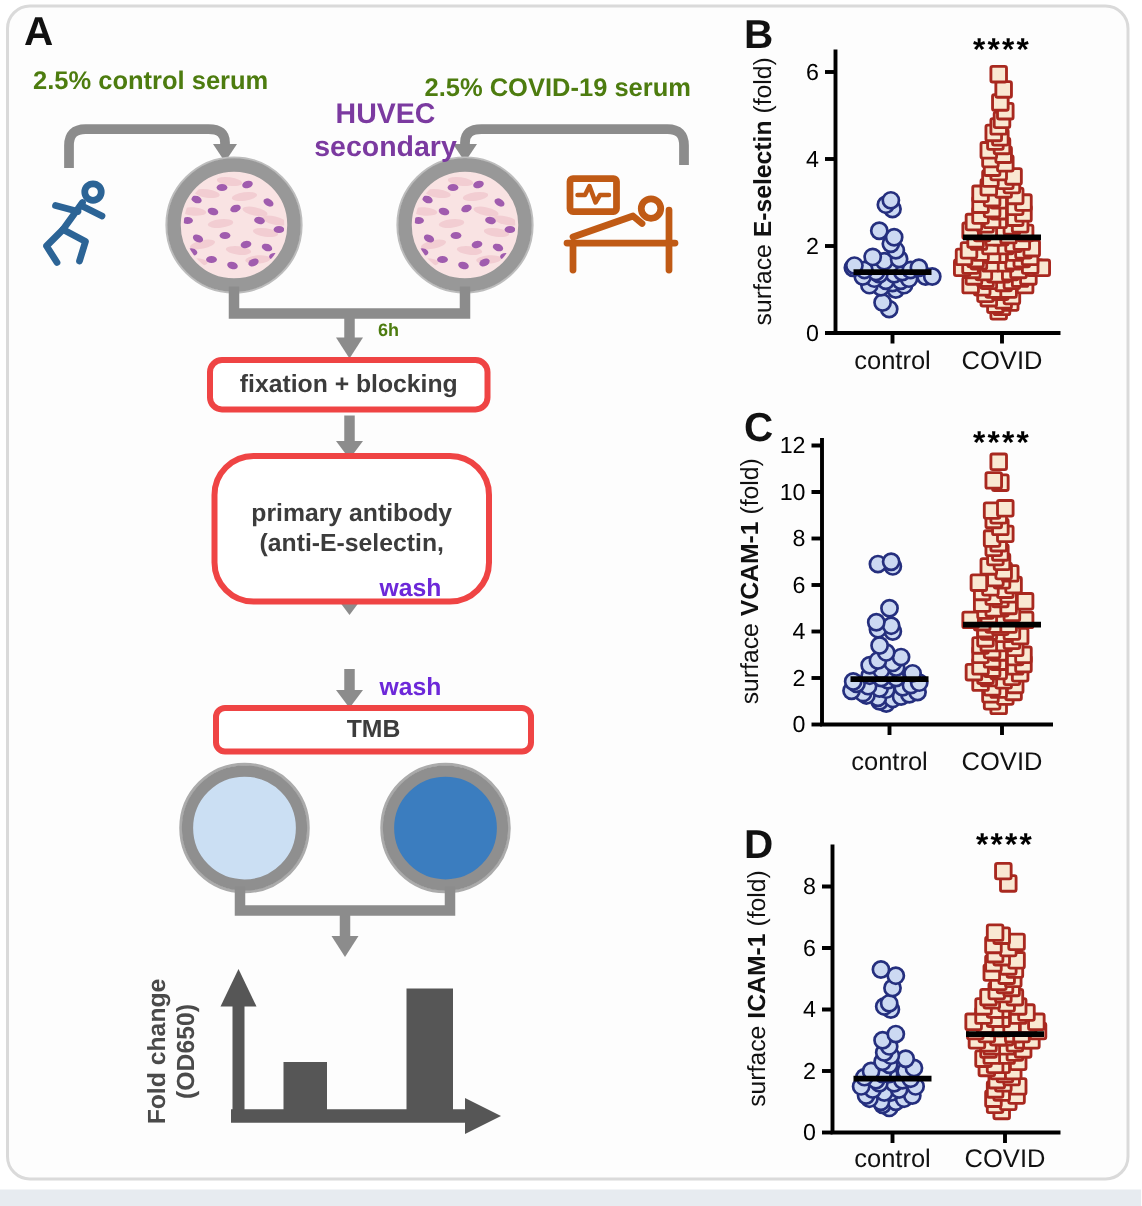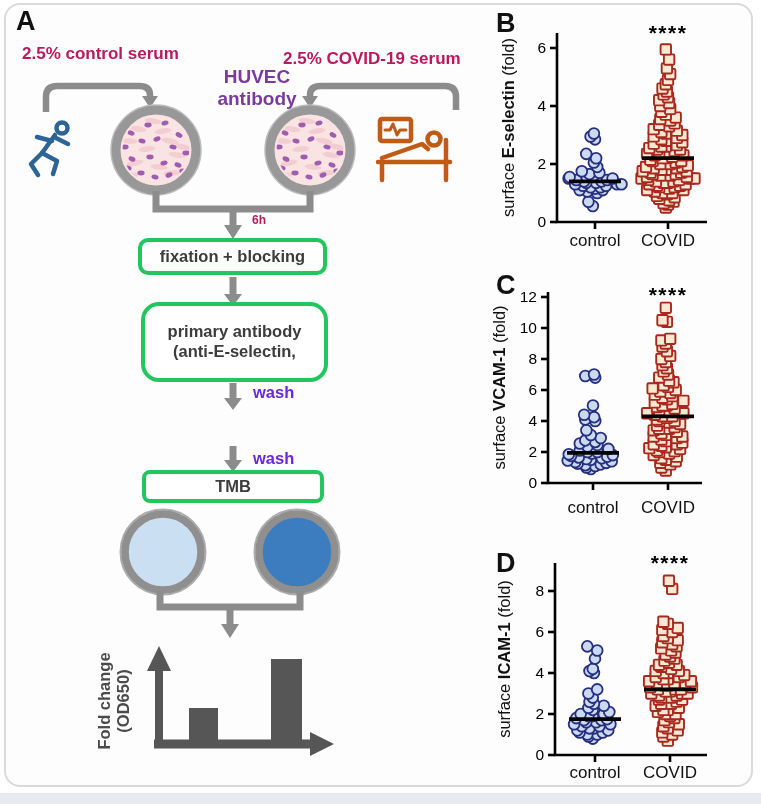--- a/index.html
+++ b/index.html
@@ -1,55 +1,55 @@
 <!DOCTYPE html>
 <html><head>
 <meta charset="utf-8">
 <style>
   html,body{margin:0;padding:0;background:#fff;}
   .stage{position:relative;width:761px;height:804px;background:#ffffff;font-family:"Liberation Sans",sans-serif;overflow:hidden;}
   .card{position:absolute;left:4px;top:3px;width:749px;height:784px;background:#fdfdfd;border:2px solid #dadada;border-radius:16px;box-sizing:border-box;}
   .strip{position:absolute;left:0;bottom:0;width:761px;height:11px;background:#e7ebf0;}
   .panel-letter{position:absolute;font-size:27px;font-weight:bold;color:#111;line-height:1;z-index:3;}
-  .txt{position:absolute;font-weight:bold;color:#be185d;font-size:17px;white-space:nowrap;z-index:3;}
+  .txt{position:absolute;font-weight:bold;color:#4d7c0f;font-size:17px;white-space:nowrap;z-index:3;}
   .huvec{position:absolute;left:197px;top:66px;width:120px;color:#7b3aa0;font-weight:bold;font-size:19px;text-align:center;line-height:1.15;z-index:3;}
   .wash{position:absolute;color:#6d28d9;font-weight:bold;font-size:16.5px;z-index:3;}
-  .flowbox{position:absolute;box-sizing:border-box;border:4px solid #22c55e;border-radius:10px;background:#fff;display:flex;flex-direction:column;align-items:center;justify-content:center;font-weight:bold;color:#3c3c3c;font-size:16.5px;text-align:center;line-height:1.2;z-index:2;}
+  .flowbox{position:absolute;box-sizing:border-box;border:4px solid #ef4444;border-radius:10px;background:#fff;display:flex;flex-direction:column;align-items:center;justify-content:center;font-weight:bold;color:#3c3c3c;font-size:16.5px;text-align:center;line-height:1.2;z-index:2;}
   svg{position:absolute;z-index:1;}
   svg text{font-family:"Liberation Sans",sans-serif;}
 </style>
 </head>
 <body>
 
 <div class="stage">
   <div class="card"></div>
 
   <div class="panel-letter" style="left:16px;top:8px;">A</div>
   <div class="panel-letter" style="left:496px;top:10px;">B</div>
   <div class="panel-letter" style="left:496px;top:272px;">C</div>
   <div class="panel-letter" style="left:496px;top:550px;">D</div>
 
   <div class="txt" style="left:22px;top:44px;">2.5% control serum</div>
   <div class="txt" style="left:283px;top:49px;">2.5% COVID-19 serum</div>
   <div class="huvec">
     <span>HUVEC</span><br>
-    <span>antibody</span>
+    <span>secondary</span>
   </div>
   <div class="txt" style="left:252px;top:213px;font-size:12px;">6h</div>
   <div class="wash" style="left:253px;top:383px;">wash</div>
   <div class="wash" style="left:253px;top:449px;">wash</div>
 
   <div class="flowbox" style="left:138px;top:238px;width:189px;height:37px;">
     <span>fixation + blocking</span>
   </div>
-  <div class="flowbox" style="left:141px;top:302px;width:187px;height:80px;border-radius:18px;">
+  <div class="flowbox" style="left:141px;top:302px;width:187px;height:101px;border-radius:28px;">
     <span>primary antibody</span>
     <span>(anti-E-selectin,</span>
   </div>
-  <div class="flowbox" style="left:142px;top:470px;width:182px;height:33px;border-radius:8px;">
+  <div class="flowbox" style="left:142px;top:470px;width:214px;height:33px;border-radius:8px;">
     <span>TMB</span>
   </div>
 
   <svg style="left:0;top:0;" width="480" height="790" viewBox="0 0 480 790">
     <defs>
       <clipPath id="dishclip">
           <circle cx="0" cy="0" r="33.5"></circle>
         </clipPath>
       <g id="cellpat">
         <circle cx="0" cy="0" r="34" fill="#f9e3e3"></circle>

